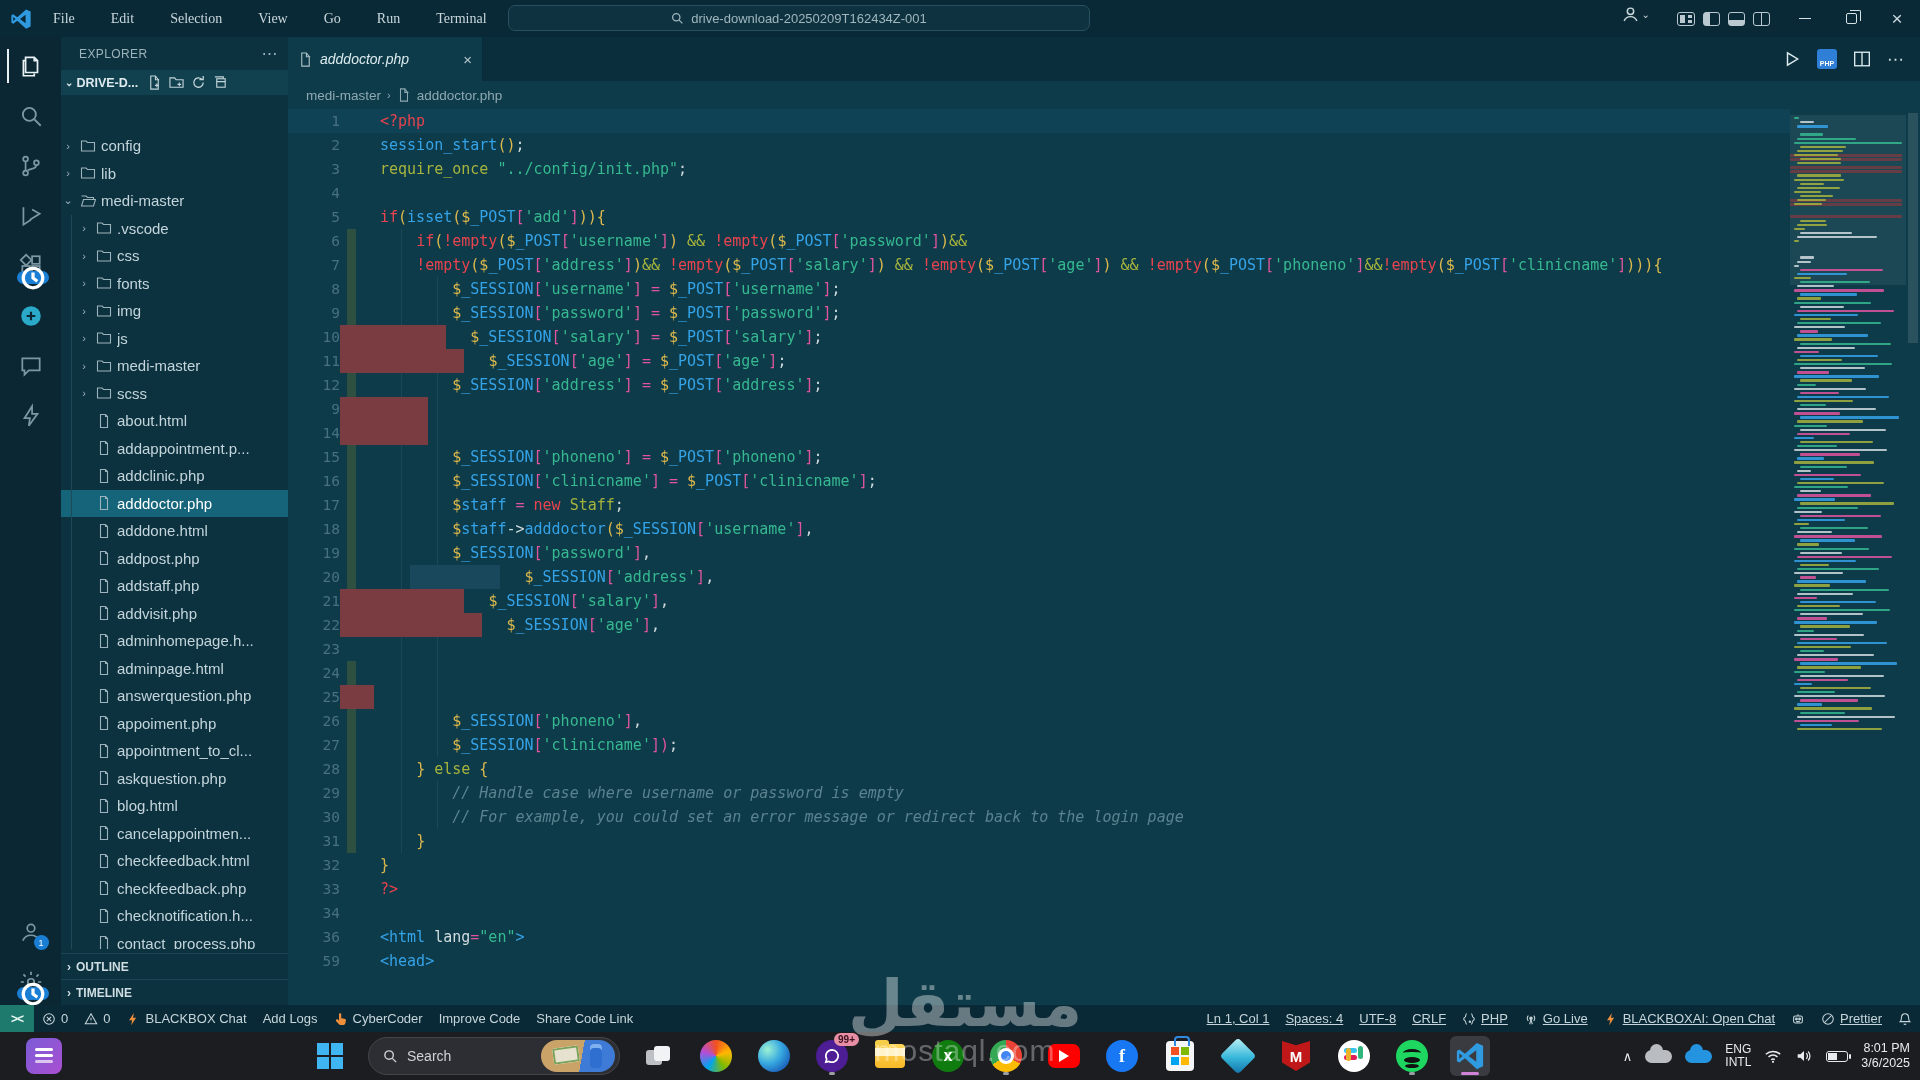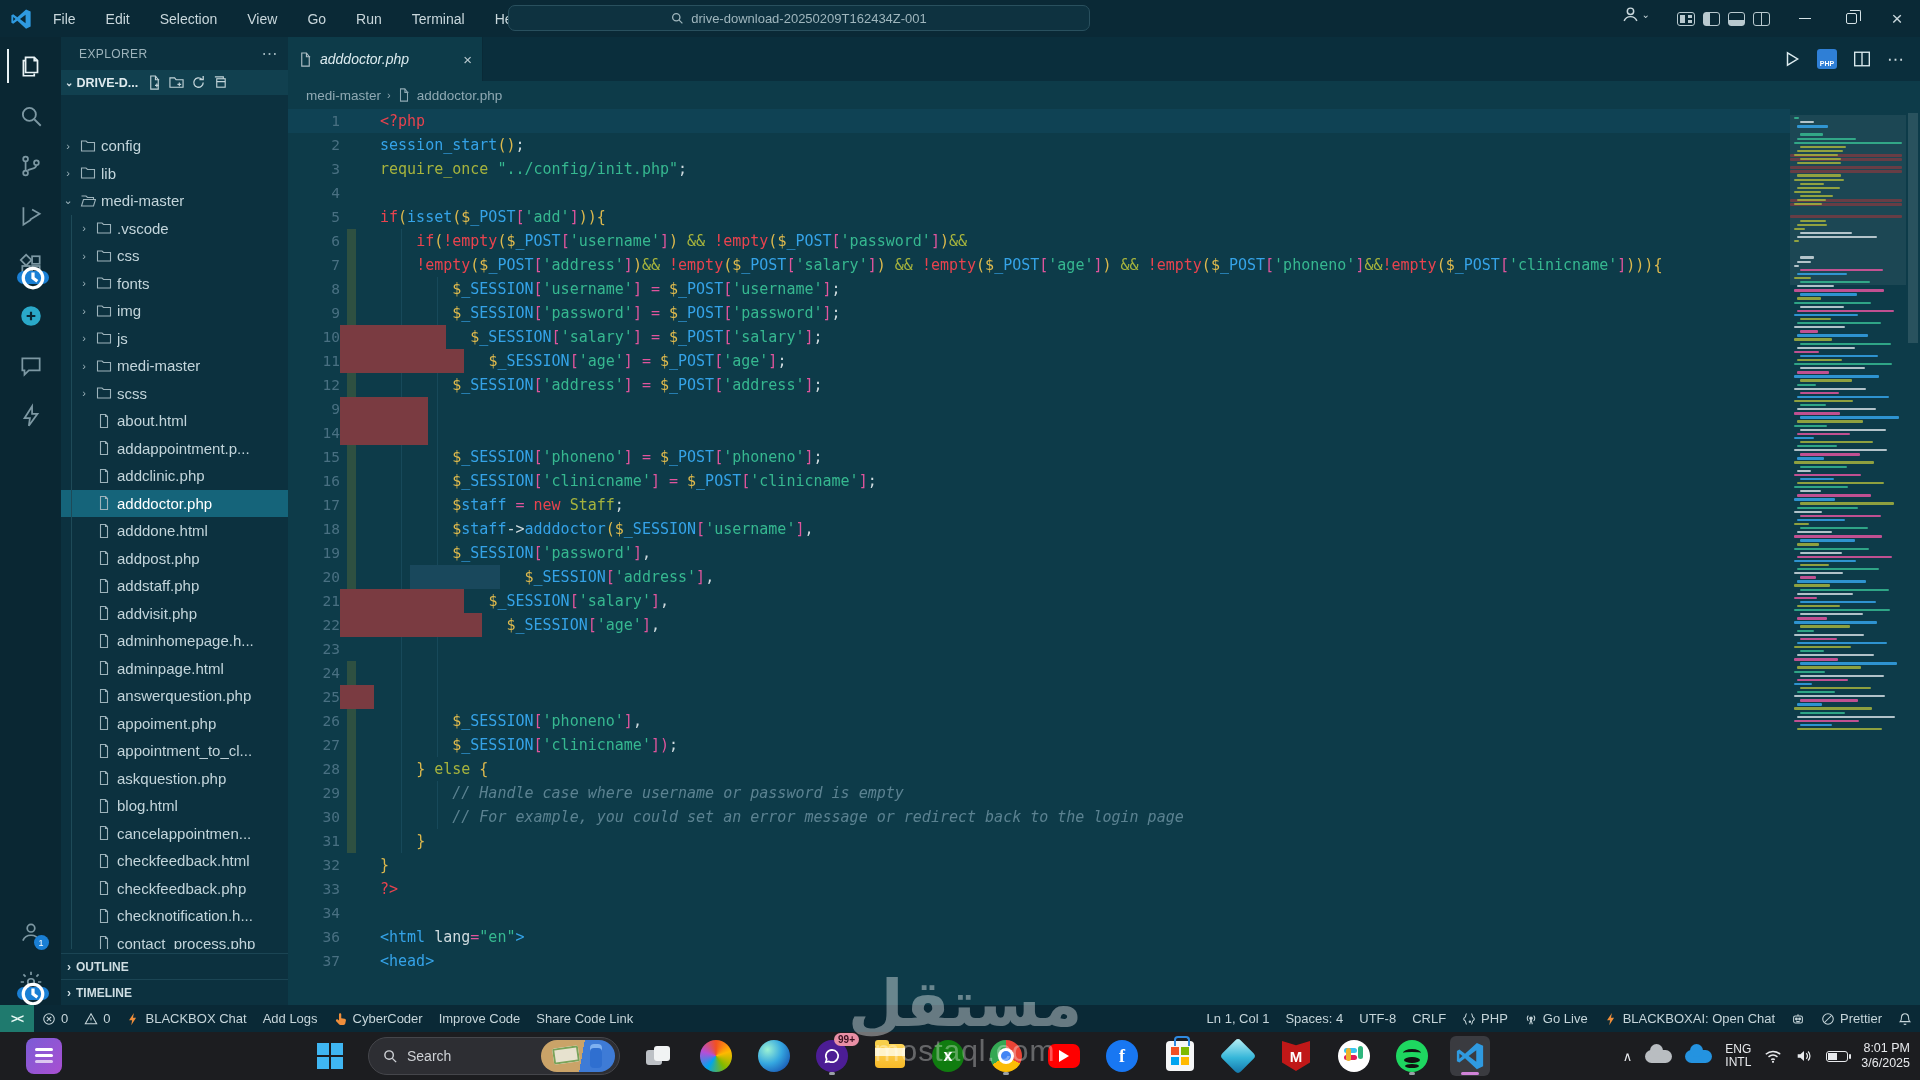--- a/index.html
+++ b/index.html
@@ -4,21 +4,21 @@
 <style>
   * { margin:0; padding:0; box-sizing:border-box; }
   html,body { width:1920px; height:1080px; overflow:hidden; background:#0d3b49;
     font-family:"Liberation Sans", sans-serif; color:#cfdbdf; }
   .screen { position:relative; width:1920px; height:1080px; }
 
   
   .titlebar { position:absolute; top:0; left:0; right:0; height:37px; background:#0a2936;
     display:flex; align-items:center; font-size:14px; color:#c9d7dc; z-index:5; }
   .vscode-logo { width:22px; height:22px; margin:0 12px 0 10px; }
-  .menubar { display:flex; gap:12px; }
+  .menubar { display:flex; gap:18px;font-family:Liberation Serif, serif; }
   .menu-item { padding:4px 9px; border-radius:5px; cursor:default; }
   .nav-arrows { display:flex; gap:10px; margin-left:24px; font-size:17px; color:#d5e2e6; }
   .nav-arrows span { padding:0 4px; }
   .cmd-center { position:absolute; left:508px; width:582px; height:26px; top:5px;
     background:#0e3240; border:1px solid #29505e; border-radius:7px; display:flex;
     align-items:center; justify-content:center; gap:7px; font-size:13px; color:#9fb6bd; }
   .winctl { position:absolute; right:0; top:0; height:37px; display:flex; }
   .winctl > div { width:46px; height:37px; display:flex; align-items:center; justify-content:center; font-size:15px; }
   .layout-icons { position:absolute; right:150px; top:0; height:37px; display:flex; gap:8px; align-items:center; }
   .lyi { width:17px; height:14px; border:1.4px solid #b9c9cf; border-radius:3px; position:relative; }
@@ -105,21 +105,21 @@
   .scrollbar { position:absolute; top:72px; right:0; width:14px; bottom:0; }
   .scroll-thumb { position:absolute; top:4px; left:2px; width:10px; height:230px; background:#ffffff1e; }
 
   
   .statusbar { position:absolute; left:0; right:0; bottom:48px; height:27px; background:#0a2936;
     display:flex; align-items:center; font-size:13px; color:#c6d5da; z-index:6; }
   .remote-seg { height:27px; background:#1f7a6e; color:#eafaf6; display:flex; align-items:center;
     padding:0 11px; font-weight:bold; font-size:12px; letter-spacing:-1px; }
   .status-group-l { display:flex; align-items:center; gap:0; }
   .status-item { display:flex; align-items:center; gap:5px; padding:0 8px; height:27px; }
-  .status-right { margin-left:auto; display:flex; align-items:center; }
+  .status-right { margin-left:auto; display:flex; align-items:center;text-decoration:underline; }
   .st-orange { color:#ef8e3b; }
   .status-item svg { width:14px; height:14px; }
 
   
   .taskbar { position:absolute; left:0; right:0; bottom:0; height:48px; background:#1c1d20;
     z-index:7; }
   .tb-left { position:absolute; left:26px; top:6px; }
   .purple-app { width:36px; height:36px; border-radius:8px;
      background:linear-gradient(135deg,#7b5cd6,#a94fd1); position:relative; }
   .purple-app::before { content:""; position:absolute; left:9px; top:10px; width:18px; height:2.5px;
@@ -934,21 +934,21 @@
             <div class="ln">34</div>
             <div class="gut"></div>
             <div class="codetxt"></div>
           </div>
           <div class="code-line">
             <div class="ln">36</div>
             <div class="gut"></div>
             <div class="codetxt"><span class="tk-b">&lt;html</span><span class="tk-w"> lang</span><span class="tk-p">=</span><span class="tk-t">"en"</span><span class="tk-b">&gt;</span></div>
           </div>
           <div class="code-line">
-            <div class="ln">37</div>
+            <div class="ln">59</div>
             <div class="gut"></div>
             <div class="codetxt"><span class="tk-b">&lt;head&gt;</span></div>
           </div>
         </div>
       <div class="minimap">
           <div class="minimap-slider"></div>
           <div class="mm-row" style="left: 4px; width: 4.5px; top: 8px; background: rgb(54, 184, 144);"></div>
           <div class="mm-row" style="left: 10px; width: 14.4px; top: 12.1px; background: rgb(207, 219, 223);"></div>
           <div class="mm-row" style="left: 7px; width: 30.6px; top: 16.2px; background: rgb(53, 163, 232);"></div>
           <div class="mm-row" style="left: 10px; width: 22.5px; top: 24.4px; background: rgb(54, 184, 144);"></div>

